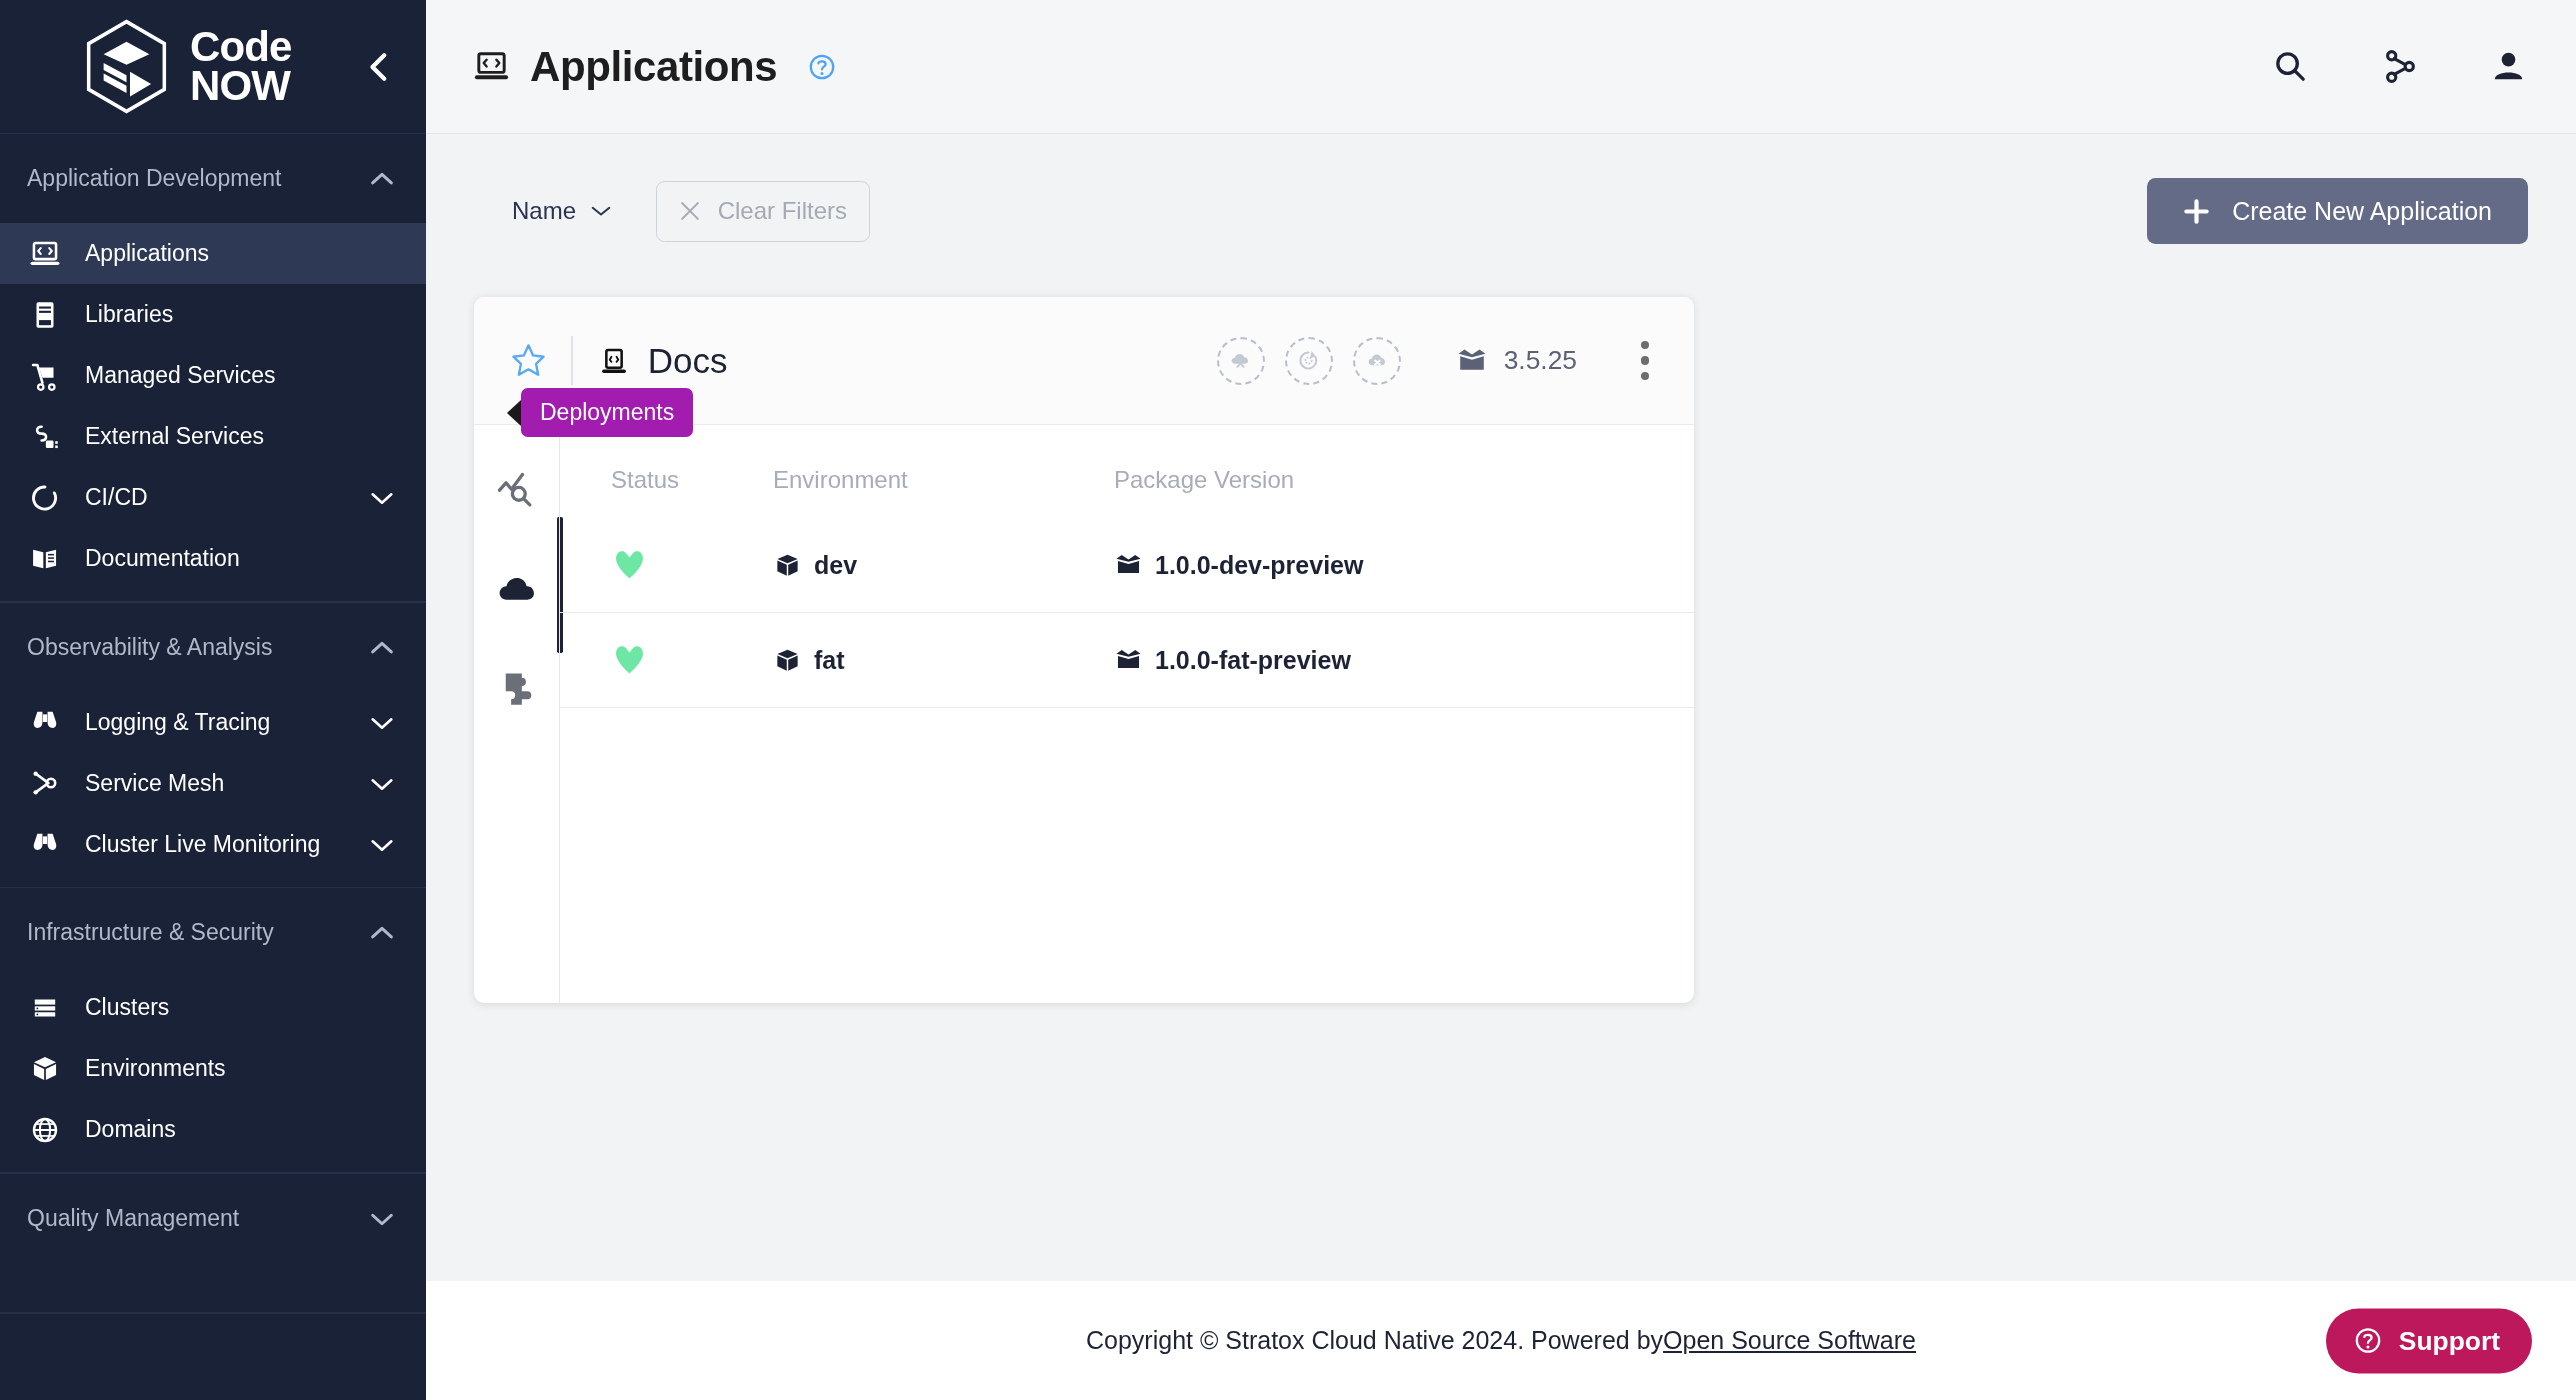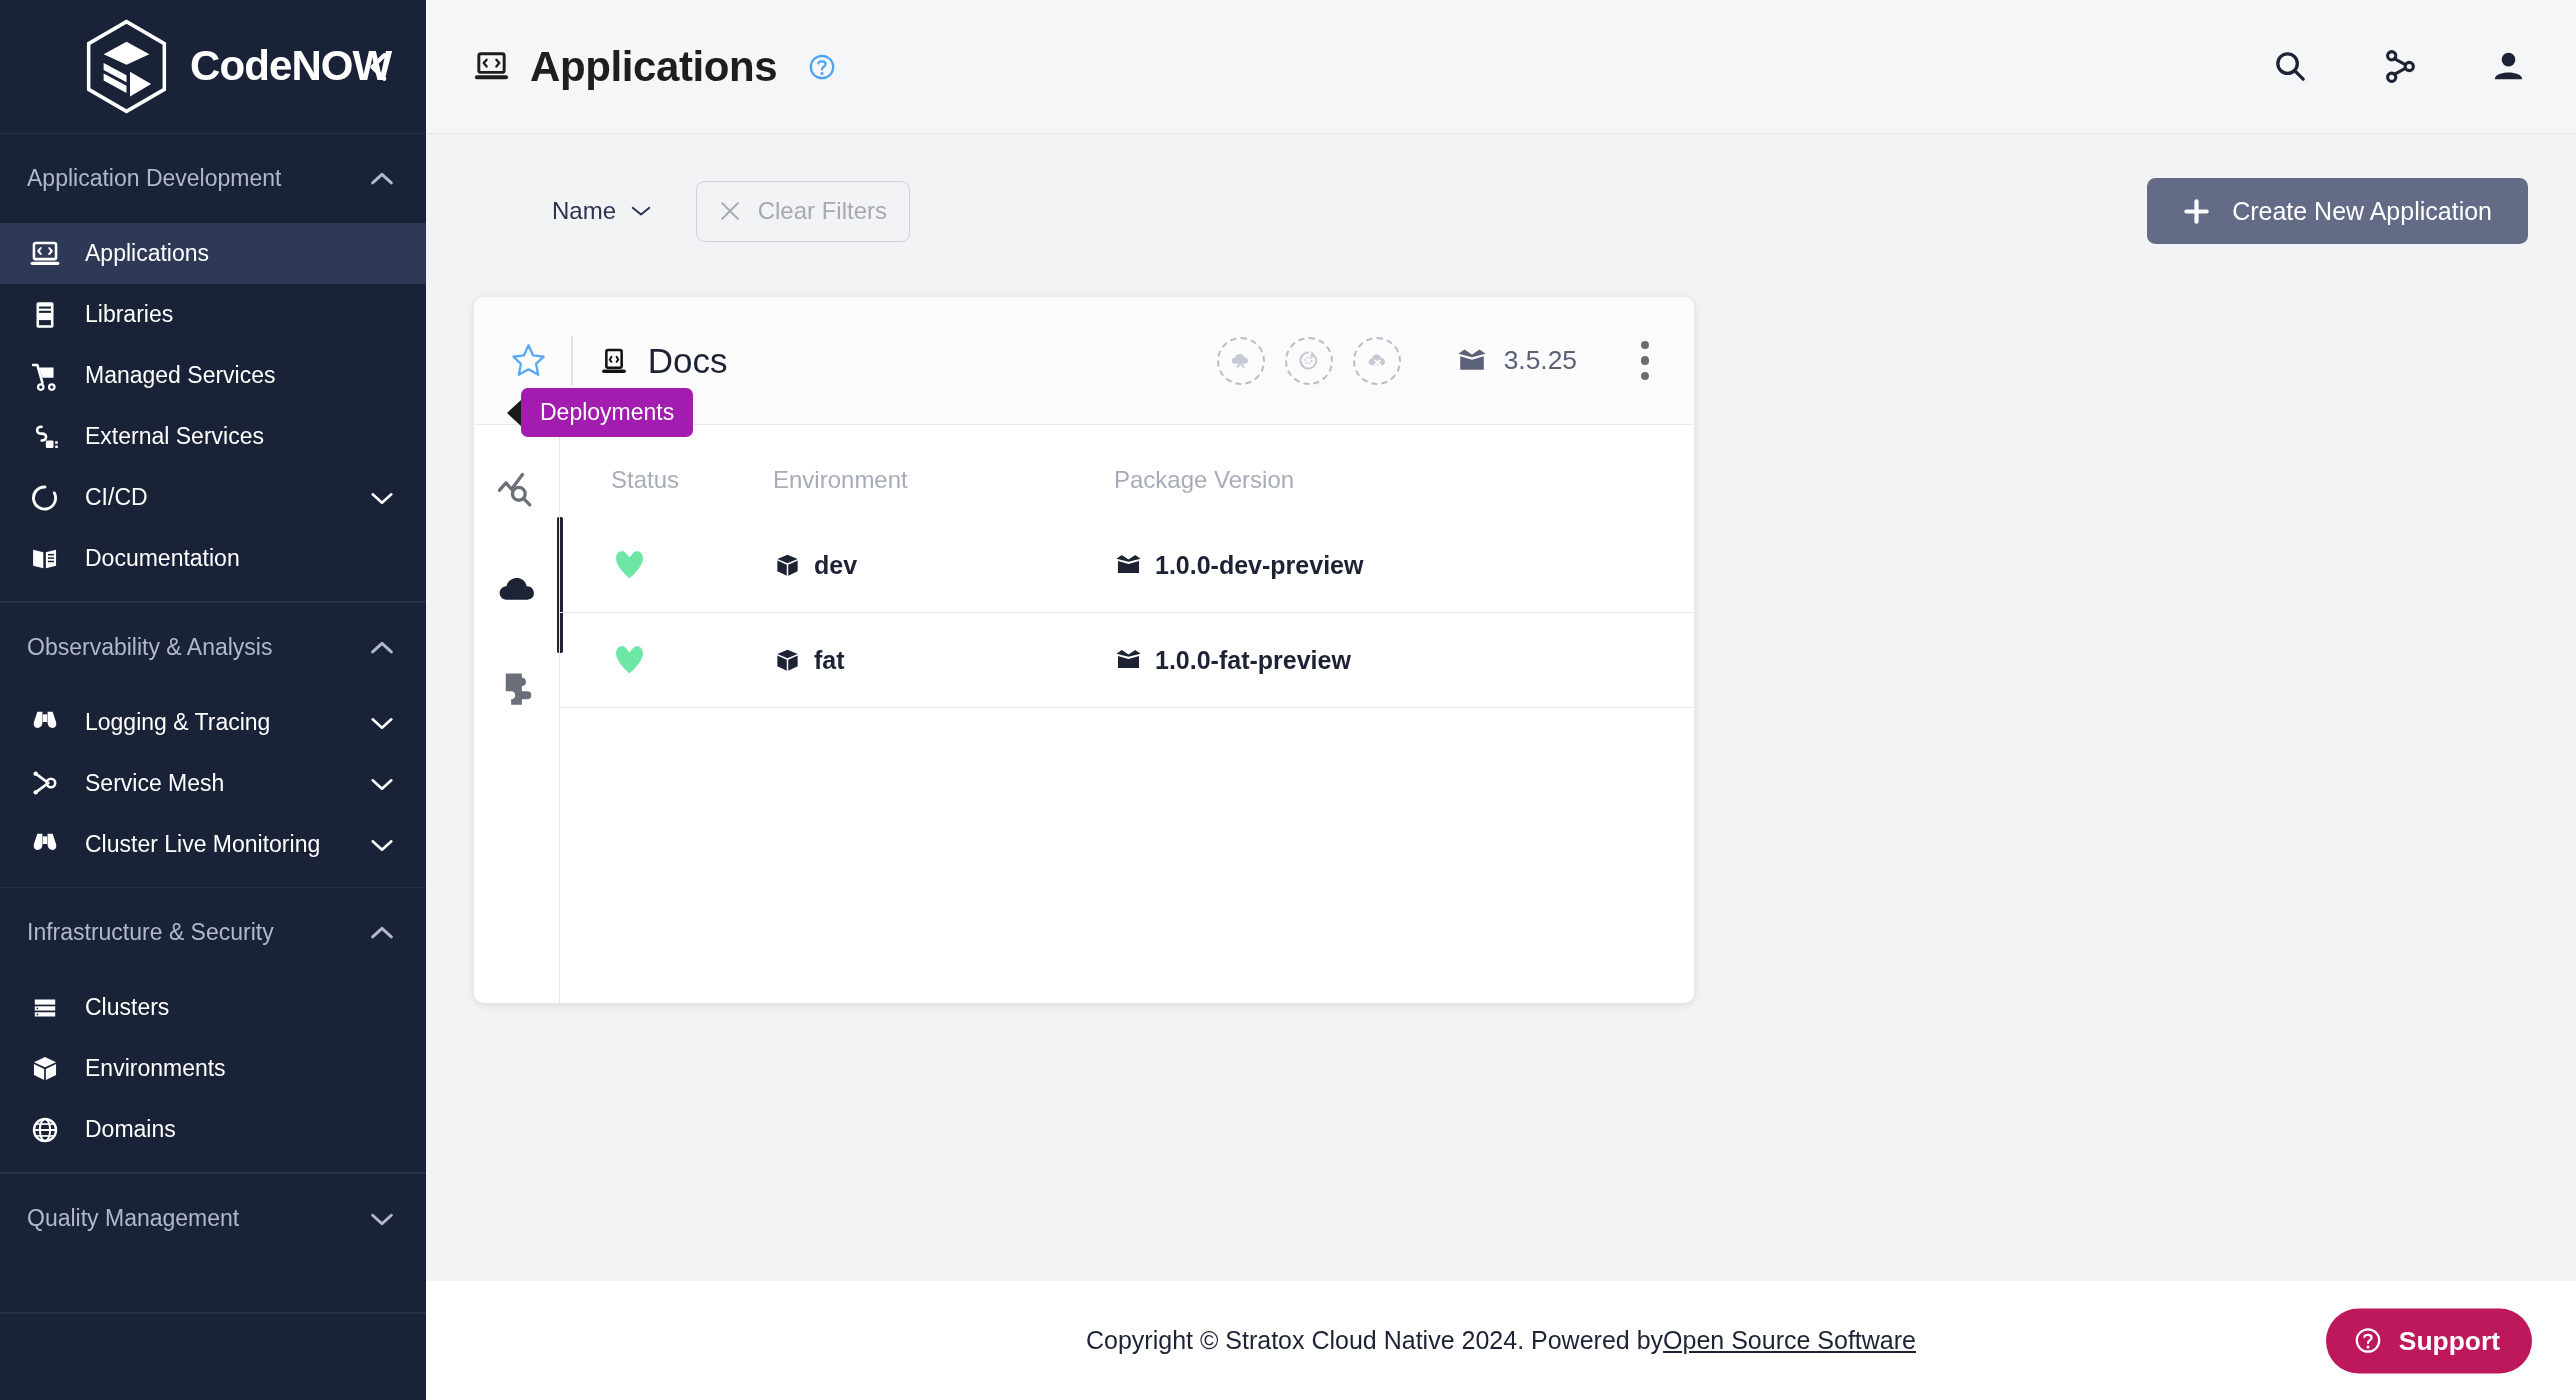--- a/index.html
+++ b/index.html
@@ -17,21 +17,21 @@
     background: #1a2238; color: #ffffff;
     display: flex; flex-direction: column;
   }
   .sb-logo-row {
     height: 134px; flex: 0 0 134px;
     display: flex; align-items: center; position: relative;
     border-bottom: 1.7px solid #26304a;
   }
   .logo-wrap { display: flex; align-items: center; margin-left: 82px; gap: 19px; }
   .logo-mark { width: 89px; height: 95px; }
-  .logo-text { display: flex; flex-direction: row; line-height: 0.92; }
+  .logo-text { display: flex; flex-direction: column; line-height: 0.92; }
   .logo-text .l1 { font-size: 42px; font-weight: 700; letter-spacing: -0.9px; }
   .logo-text .l2 { font-size: 42px; font-weight: 700; letter-spacing: -0.9px; }
   .sb-collapse {
     position: absolute; right: 32px; top: 50%; transform: translateY(-50%);
     width: 34px; height: 34px; display: flex; align-items: center; justify-content: center;
     cursor: pointer;
   }
 
   .sb-scroll { flex: 1; overflow: hidden; }
   .sb-group-head {
@@ -69,21 +69,21 @@
   .search-box {
     width: 377px; height: 61px; background: #ffffff; border: 1.7px solid #5a6382;
     border-radius: 8.5px; display: flex; align-items: center; padding: 0 19px;
   }
   .search-box input {
     flex: 1; border: none; outline: none; font-size: 24px; color: #2b2b2b;
     font-family: "Liberation Sans", sans-serif; background: transparent;
   }
   .search-box input::placeholder { color: #9aa0ad; }
   .name-select {
-    margin-left: 78px; display: flex; align-items: center; gap: 13.6px;
+    margin-left: 38px; display: flex; align-items: center; gap: 13.6px;
     font-size: 24px; color: #2b3350; cursor: pointer;
   }
   .clear-filters {
     margin-left: 44px; height: 61px; border: 1.7px solid #cfd2d8; border-radius: 8.5px;
     display: flex; align-items: center; gap: 17px; padding: 0 22px;
     color: #a5a9b3; font-size: 24px; cursor: pointer; background: transparent;
   }
   .create-btn {
     margin-left: auto; height: 66px; background: #636b86; color: #ffffff;
     border: none; border-radius: 8.5px; display: flex; align-items: center;

